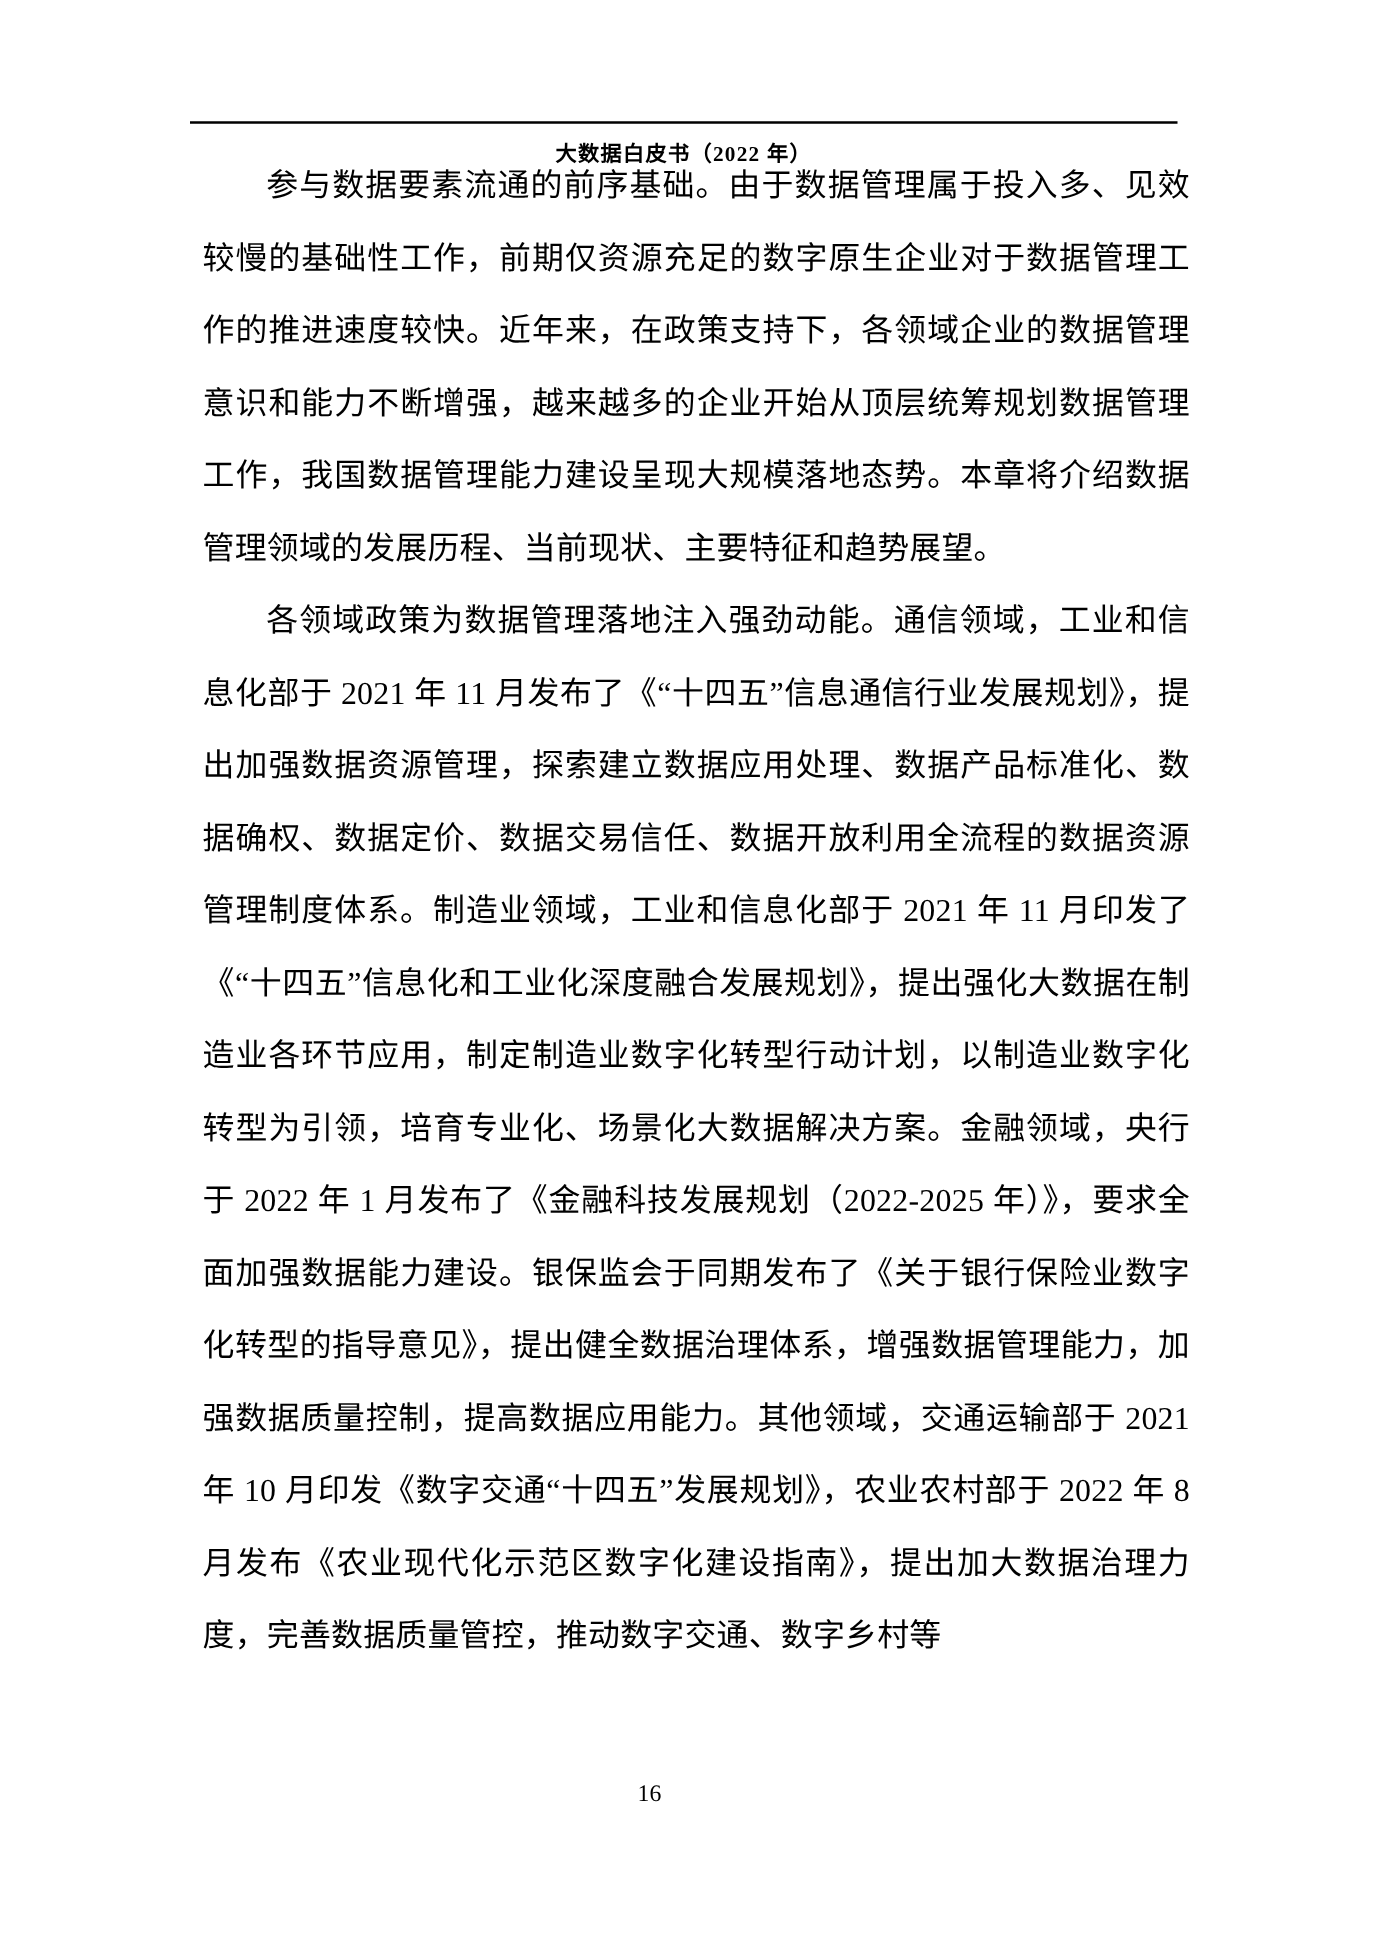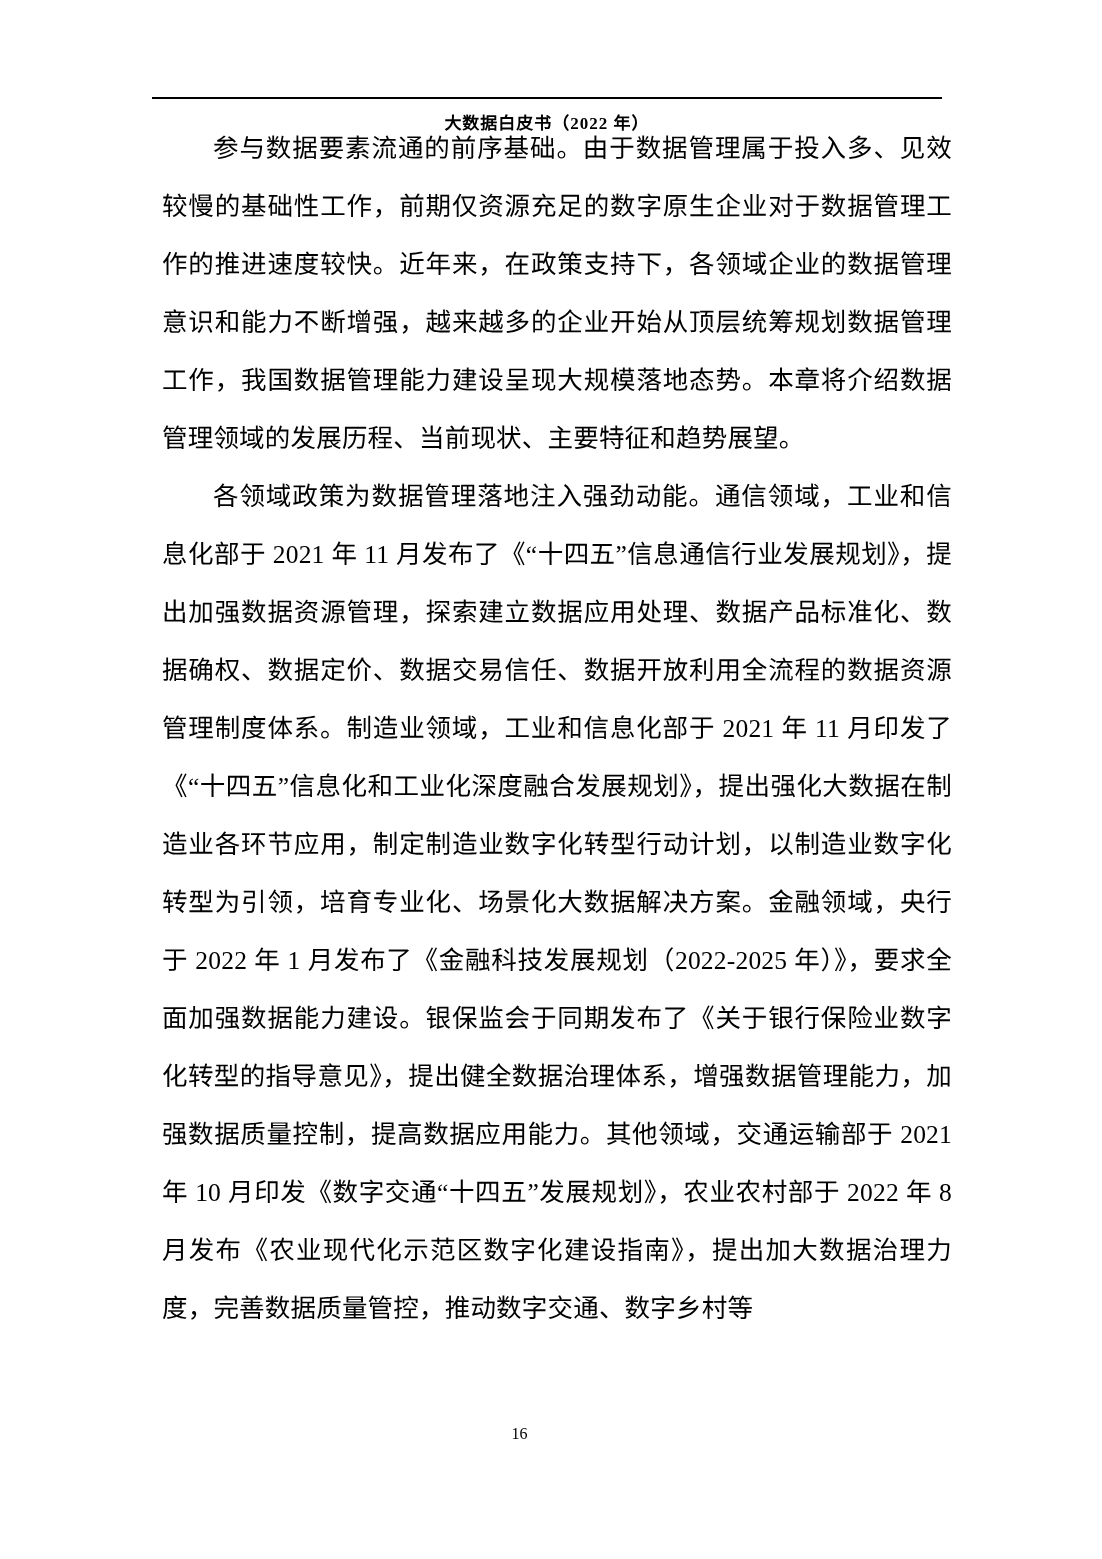--- a/index.html
+++ b/index.html
@@ -78,21 +78,21 @@
   .b {
     font-weight: normal;
   }
   
   .page-number {
     position: absolute;
     left: 0;
     top: 1425px;
     width: 1039px;
     text-align: center;
-    font-size: 16px;
+    font-size: 19px;
     font-family: "Liberation Serif", "DejaVu Serif", serif;
   }
   
   .watermark {
     position: absolute;
     right: 34px;
     bottom: 26px;
     display: flex;
     align-items: center;
     gap: 10px;

